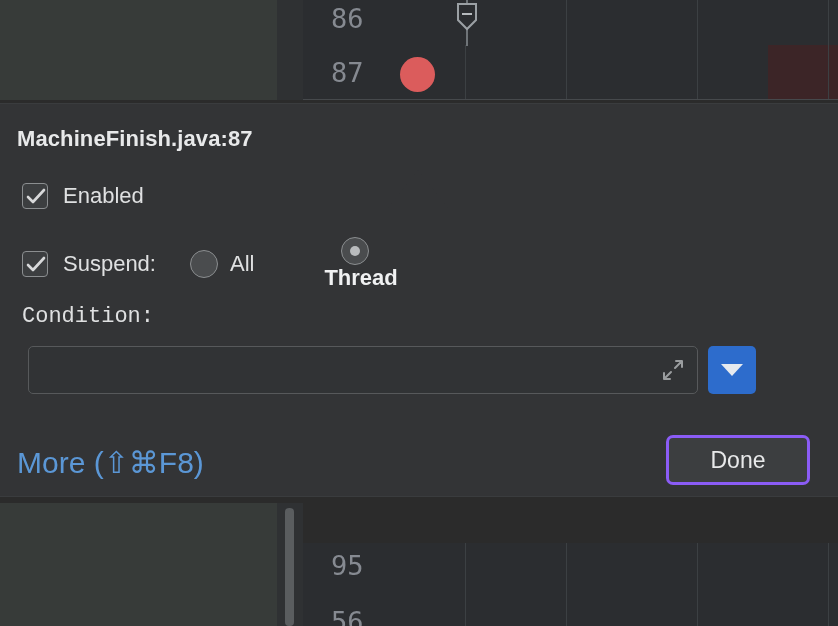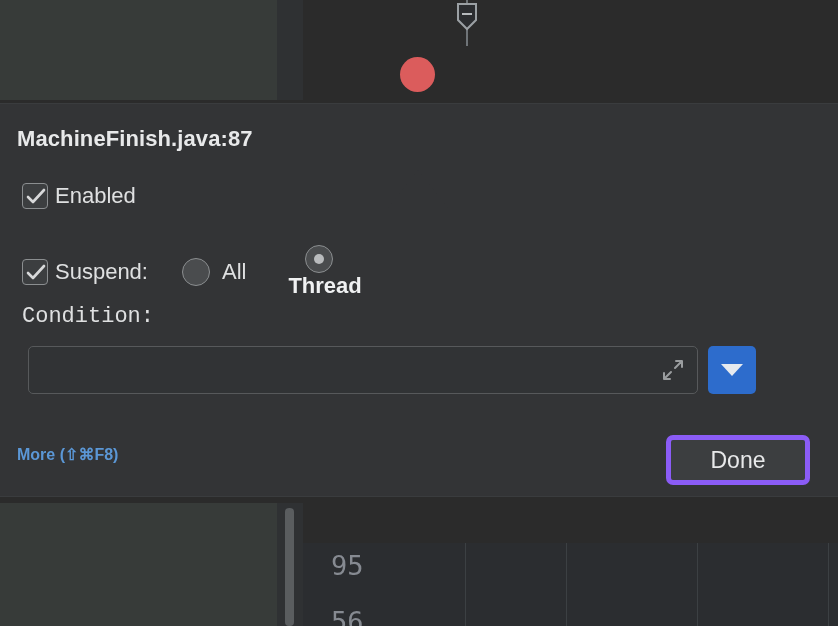--- a/index.html
+++ b/index.html
@@ -138,45 +138,46 @@
     color: #e8e9ea;
     letter-spacing: 0.1px;
   }
 
   .row {
     position: absolute;
     display: flex;
     align-items: center;
   }
   .row-enabled { left: 22px; top: 79px; }
-  .row-suspend { left: 22px; top: 141px; }
+  .row-suspend { left: 22px; top: 133px; }
 
   .checkbox {
     width: 26px;
     height: 26px;
     border: 1px solid #8b8e90;
     border-radius: 4px;
     background: #3c3e40;
     position: relative;
     box-sizing: border-box;
     flex: 0 0 auto;
   }
   .checkbox svg { position: absolute; left: 3px; top: 4px; }
 
   .cb-label {
-    margin-left: 7px;
+    margin-left: 15px;
     font-size: 22px;
     color: #dfe0e1;
     white-space: nowrap;
   }
 
   .radio-group {
     display: flex;
     align-items: center;
     margin-left: 34px;
+    gap: 28px;
   }
   .radio {
     width: 28px;
     height: 28px;
     border-radius: 50%;
     border: 1px solid #8b8e90;
     background: #4a4c4e;
     box-sizing: border-box;
     position: relative;
     flex: 0 0 auto;
@@ -259,34 +260,33 @@
     height: 0;
     border-left: 11px solid transparent;
     border-right: 11px solid transparent;
     border-top: 12px solid #e6eaef;
   }
 
   .more-link {
     position: absolute;
     left: 17px;
     top: 341px;
-    font-size: 16px;
+    font-size: 30px;
     color: #5b97d6;
     white-space: nowrap;
     cursor: pointer;
-    font-weight: bold;
   }
 
   .done-btn {
     position: absolute;
     left: 666px;
     top: 331px;
     width: 144px;
     height: 50px;
-    border: 5px solid #8b5cf6;
+    border: 3px solid #8b5cf6;
     border-radius: 7px;
     background: #3c3e40;
     color: #e8e9ea;
     font-size: 23px;
     font-family: "Liberation Sans", sans-serif;
     display: flex;
     align-items: center;
     justify-content: center;
     box-sizing: border-box;
     cursor: pointer;
@@ -294,20 +294,31 @@
 </style>
 </head>
 <body>
 
 <div id="root">
 
   <div class="ide-layer">
 
     <div class="tool-panel tool-panel-top"></div>
     <div class="gutter-strip gutter-strip-top"></div>
+    <div class="editor editor-top">
+      <div class="exec-row"></div>
+      <div class="col-guide" style="left:162px; top:45px; height:55px;"></div>
+      <div class="col-guide" style="left:263px; top:0px; height:100px;"></div>
+      <div class="col-guide" style="left:394px; top:0px; height:100px;"></div>
+      <div class="col-guide" style="left:525px; top:0px; height:100px;"></div>
+      <div class="lineno" style="left:28px; top:3px;">86</div>
+      <div class="lineno" style="left:28px; top:57px;">87</div>
+
+      <div class="row-sep" style="left:0px; top:99px; width:535px;"></div>
+    </div>
 
     <div class="breakpoint-dot"></div>
 
     <div class="fold-marker">
       <svg width="24" height="46" viewBox="0 0 24 46" fill="none">
         <line x1="12" y1="-6" x2="12" y2="46" stroke="#6f7478" stroke-width="2"></line>
         <path d="M3 4 H21 V20 L12 29 L3 20 Z" fill="#2b2d30" stroke="#9ba0a4" stroke-width="2"></path>
         <line x1="7" y1="14" x2="17" y2="14" stroke="#b6babd" stroke-width="2"></line>
       </svg>
     </div>

